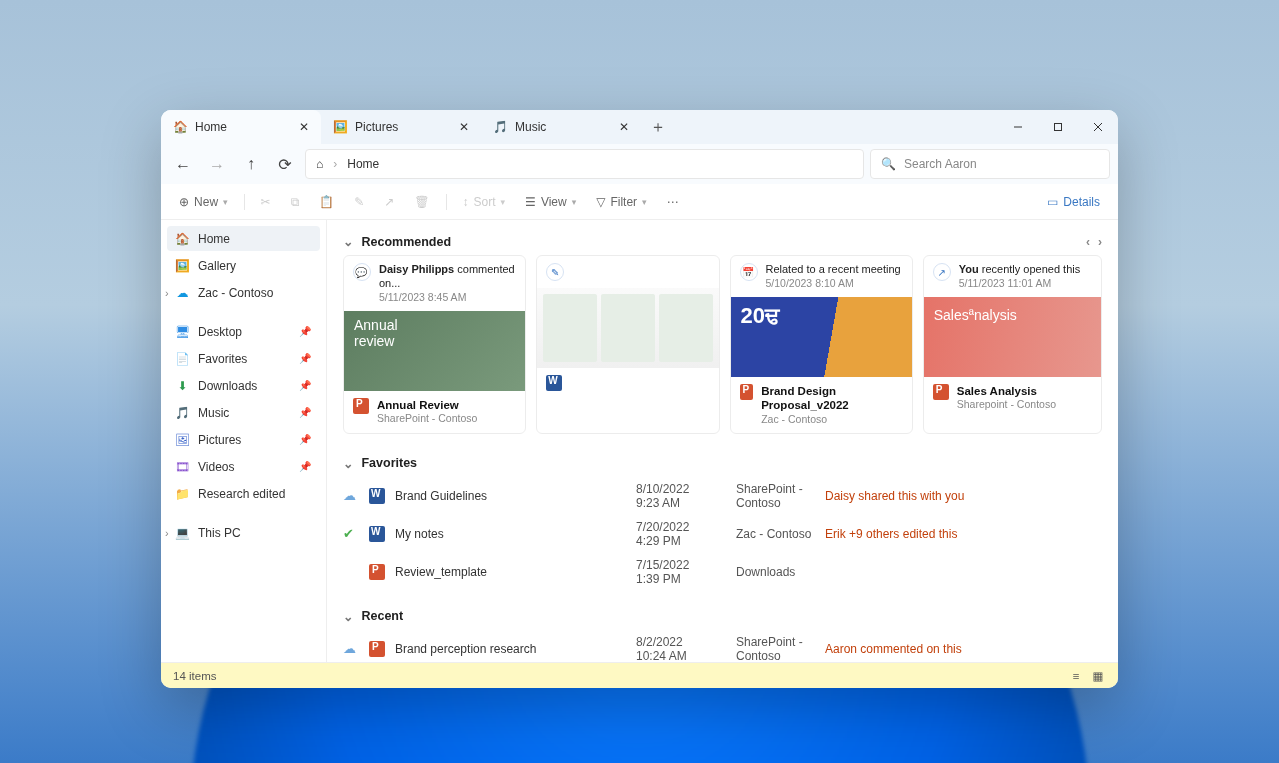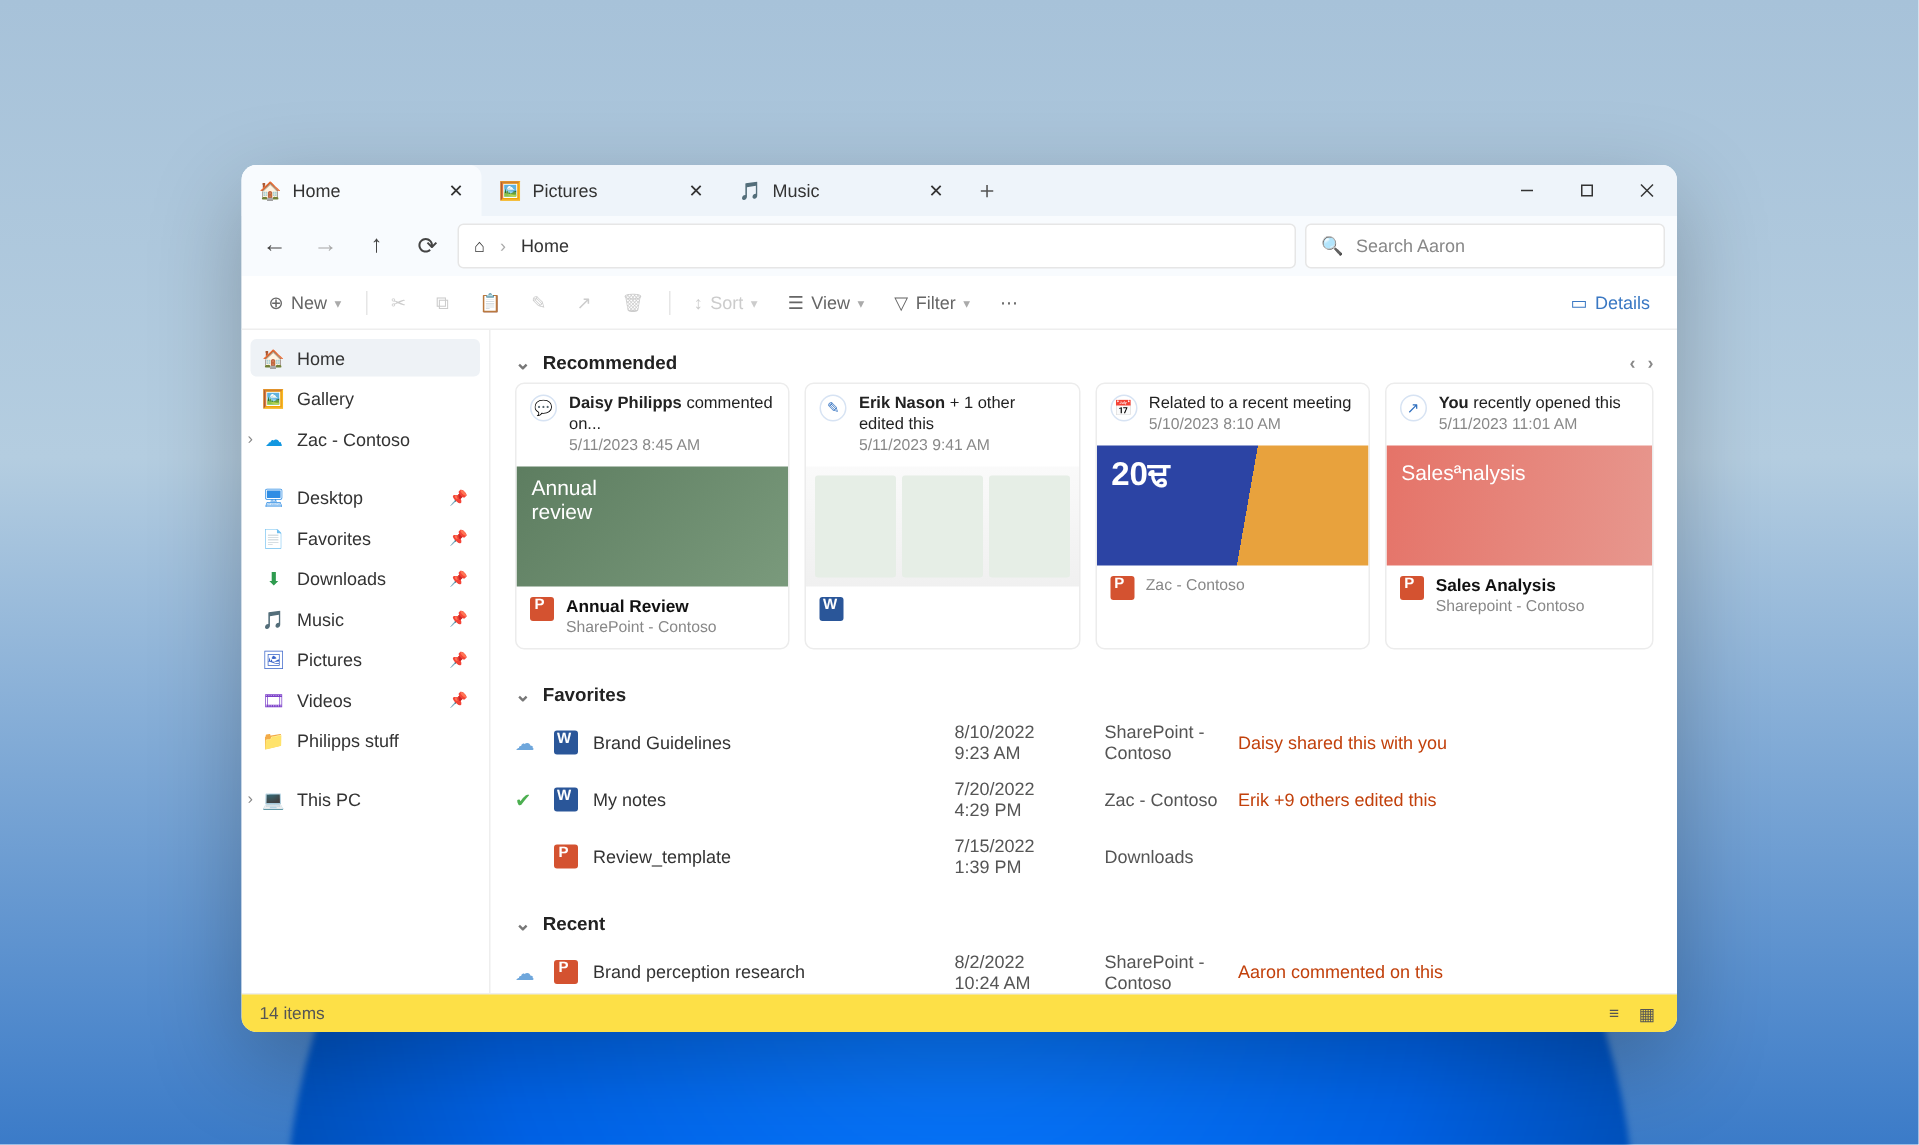--- a/index.html
+++ b/index.html
@@ -81,21 +81,21 @@
   .pv-brand::after{content:"20\A22"; white-space:pre; position:absolute; left:10px; top:8px; color:#fff; font-size:22px; font-weight:700; line-height:1; }
   .pv-sales { background: linear-gradient(100deg,#e57368,#e7978e); position:relative; }
   .pv-sales::after{content:"Sales\AAnalysis"; white-space:pre; position:absolute; left:10px; top:10px; color:#fff; font-size:14px; }
 
   .list { font-size:12px; }
   .row { display:grid; grid-template-columns: 26px 26px 200px 100px 130px 1fr; align-items:center; padding:5px 0; color:#333; }
   .row .meta { color:#555;margin-left:41px; }
   .row .act { color:#c2410c; }
 
   
-  .statusbar { height:26px; border-top:1px solid #eee; display:flex; align-items:center; padding:0 12px; font-size:11.5px; color:#555; background:#fde047; }
+  .statusbar { height:26px; border-top:1px solid #eee; display:flex; align-items:center; padding:0 12px; font-size:11.5px; color:#555; background:#fef9c3; }
   .statusbar .spacer{flex:1;}
   .status-icon{ width:16px;height:16px; margin-left:6px; display:flex;align-items:center;justify-content:center;}
 
   .icon-ppt{ width:16px;height:16px;background:#d45230;border-radius:2px;display:inline-block;position:relative;}
   .icon-ppt::after{content:"P";position:absolute;left:3px;top:0;color:#fff;font-size:10px;font-weight:700;}
   .icon-word{ width:16px;height:16px;background:#2a5699;border-radius:2px;display:inline-block;position:relative;}
   .icon-word::after{content:"W";position:absolute;left:2px;top:0;color:#fff;font-size:10px;font-weight:700;}
   .icon-cloud{ color:#6fa7dc; font-size:13px; }
   .icon-check{ color:#4caf50; font-size:13px; }
   svg{display:block;}
@@ -252,21 +252,21 @@
         <span>Pictures</span>
         <span class="pin">📌</span>
       </div>
       <div class="side-item">
         <span class="side-icon" style="color:#7b3fc9;">🎞</span>
         <span>Videos</span>
         <span class="pin">📌</span>
       </div>
       <div class="side-item">
         <span class="side-icon" style="color:#f0b64a;">📁</span>
-        <span>Philipps stuff</span>
+        <span>Research edited</span>
       </div>
       <div class="side-gap"></div>
       <div class="side-item has-expand">
         <span class="side-icon" style="color:#3a78c3;">💻</span>
         <span>This PC</span>
       </div>
     </div>
 
     <div class="main">
 
@@ -295,24 +295,20 @@
             <div class="card-bottom-text">
               <div class="title">Annual Review</div>
               <div class="sub">SharePoint - Contoso</div>
             </div>
           </div>
         </div>
 
         <div class="card">
           <div class="card-top">
             <span class="card-top-icon">✎</span>
-            <div class="card-top-text">
-              <b>Erik Nason</b><span> + 1 other edited this</span>
-              <div class="date">5/11/2023 9:41 AM</div>
-            </div>
           </div>
           <div class="card-preview pv-plant">
               <div></div>
               <div></div>
               <div></div>
             </div>
           <div class="card-bottom">
             <span class="icon-word"></span>
           </div>
         </div>
@@ -322,20 +318,21 @@
             <span class="card-top-icon">📅</span>
             <div class="card-top-text">
               <span>Related to a recent meeting</span>
               <div class="date">5/10/2023 8:10 AM</div>
             </div>
           </div>
           <div class="card-preview pv-brand"></div>
           <div class="card-bottom">
             <span class="icon-ppt"></span>
             <div class="card-bottom-text">
+              <div class="title">Brand Design Proposal_v2022</div>
               <div class="sub">Zac - Contoso</div>
             </div>
           </div>
         </div>
 
         <div class="card narrow">
           <div class="card-top">
             <span class="card-top-icon">↗</span>
             <div class="card-top-text">
               <b>You</b><span> recently opened this</span>

